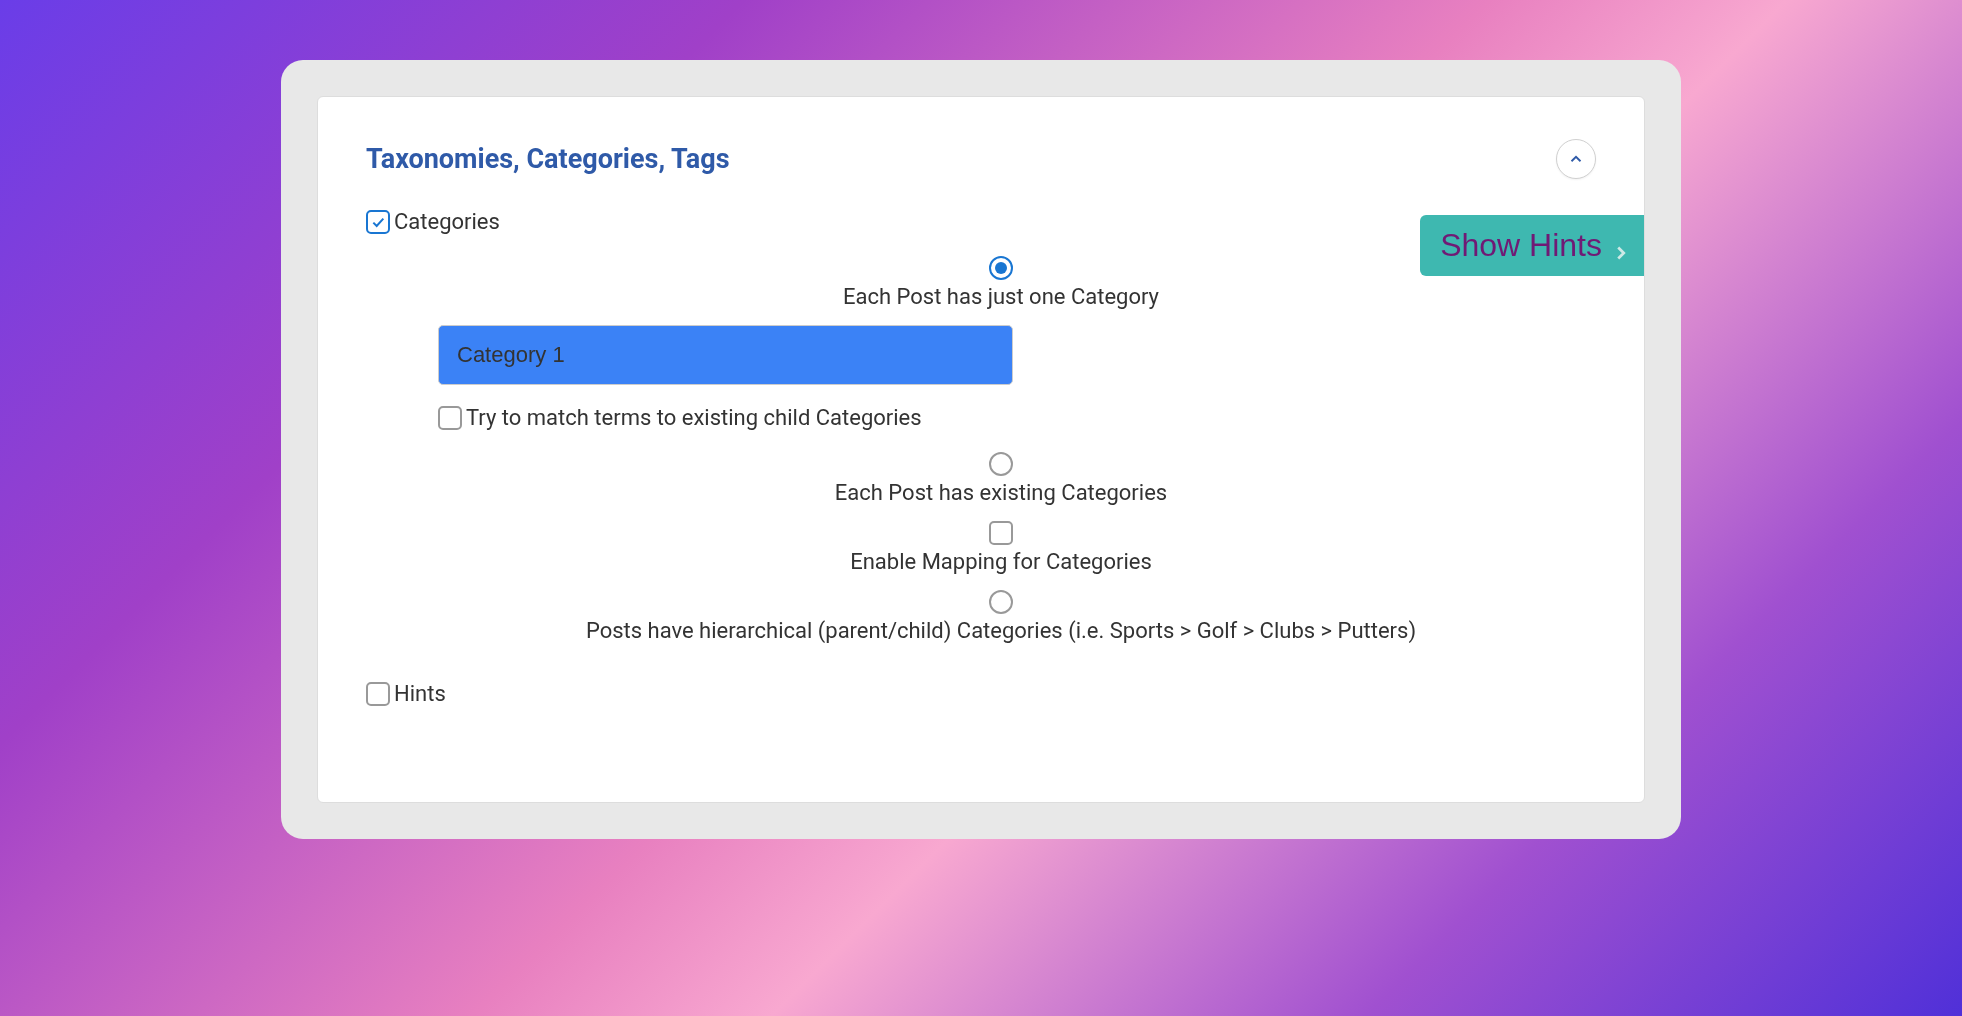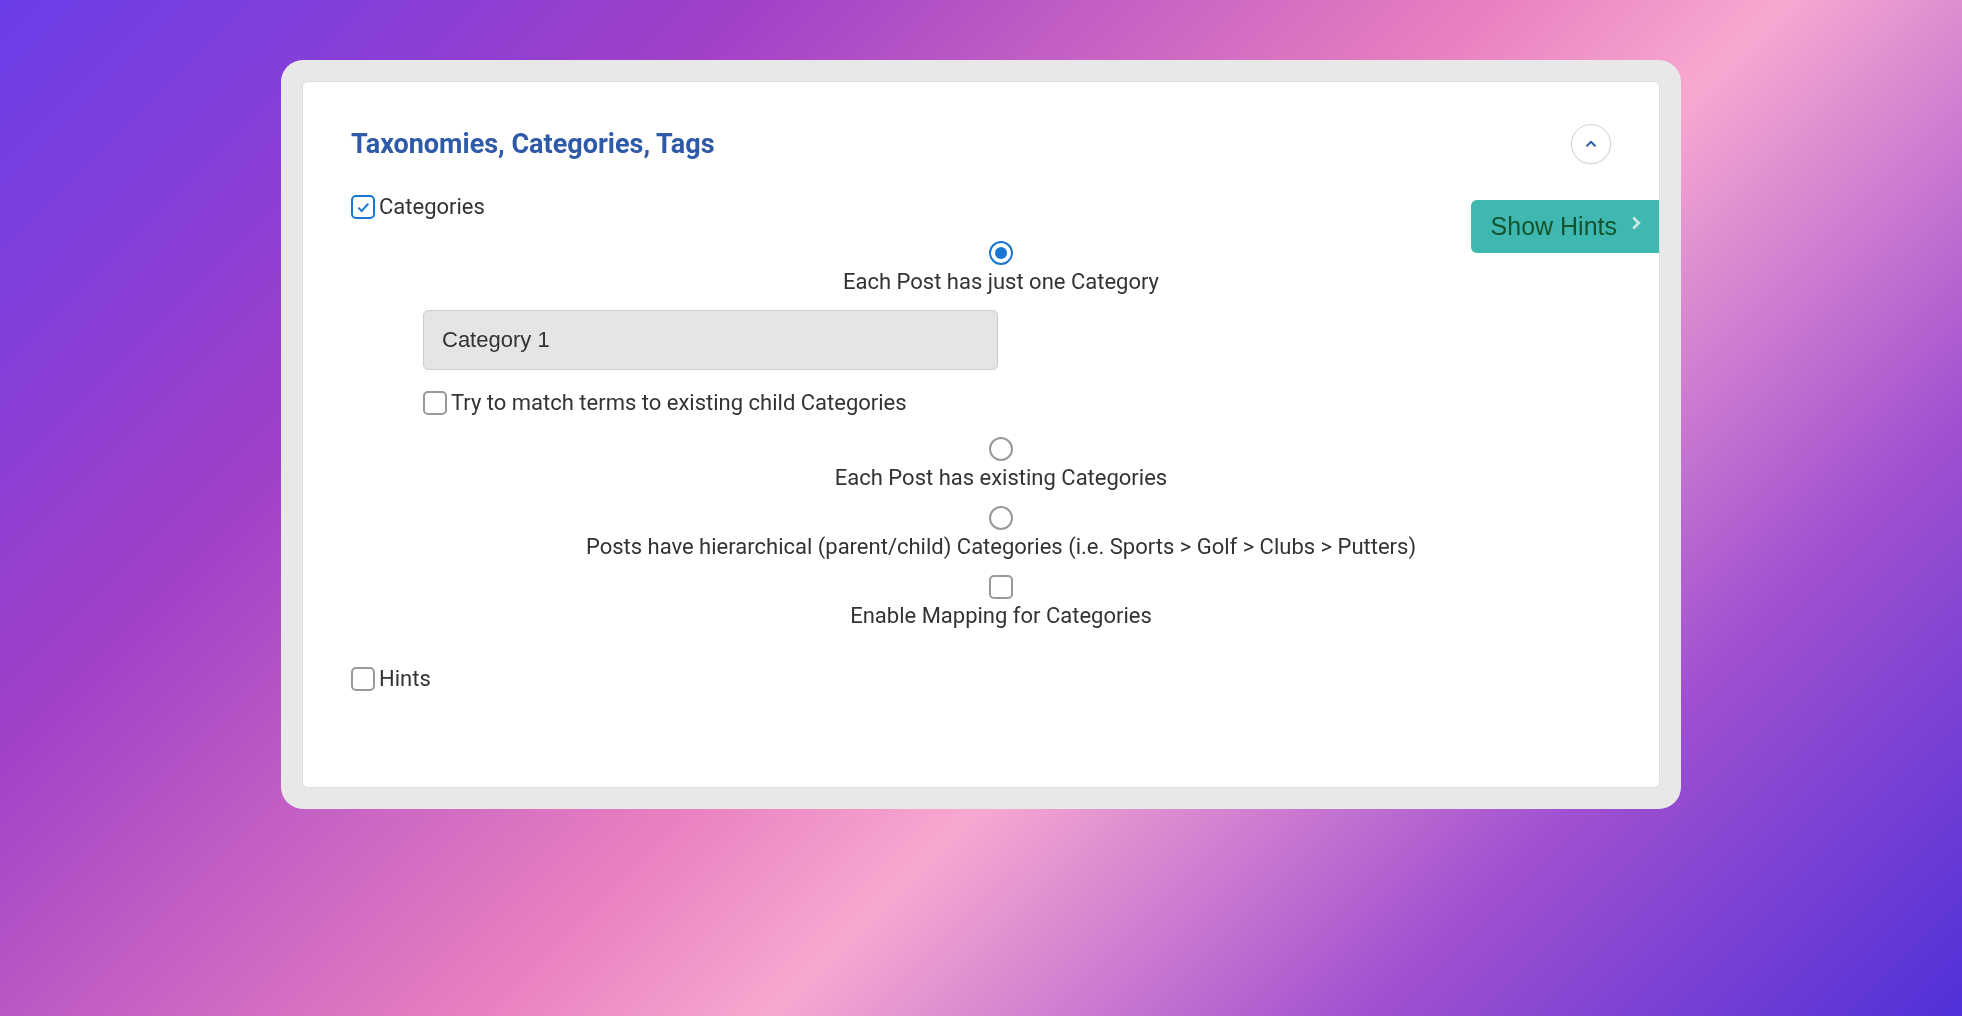--- a/index.html
+++ b/index.html
@@ -14,21 +14,21 @@
       min-height: 100vh;
       padding: 60px 65px;
       display: flex;
       justify-content: center;
       align-items: flex-start;
     }
 
     .outer-container {
       background: #e8e8e8;
       border-radius: 22px;
-      padding: 21px;
+      padding: 36px;
       width: 100%;
       max-width: 1400px;
     }
 
     .panel {
       background: #ffffff;
       border-radius: 6px;
       padding: 42px 48px 80px 48px;
       position: relative;
       border: 1px solid #ddd;
@@ -138,37 +138,37 @@
     .indent-2 {
       margin-left: 72px;
     }
 
     .text-input {
       width: 575px;
       padding: 16px 18px;
       font-size: 22px;
       border: 1px solid #ccc;
       border-radius: 5px;
-      background: #e5e5e5;
+      background: #3b82f6;
       color: #333;
       margin-bottom: 20px;
     }
 
     .show-hints {
       position: absolute;
       right: 0;
       top: 118px;
       background: #3eb8b0;
-      color: #14532d;
+      color: #701a75;
       padding: 12px 12px 12px 20px;
       border-radius: 6px 0 0 6px;
-      font-size: 25px;
+      font-size: 32px;
       font-weight: 500;
       display: flex;
-      align-items: flex-start;
+      align-items: flex-end;
       gap: 8px;
       cursor: pointer;
       border: none;
     }
 
     .show-hints svg {
       width: 22px;
       height: 22px;
       stroke: #cde9e6;
       stroke-width: 3;
@@ -231,27 +231,27 @@
     </div>
 
     <div class="spacer-sm"></div>
 
     <div class="form-row indent-1">
       <div class="radio"></div>
       <span class="label">Each Post has existing Categories</span>
     </div>
 
     <div class="form-row indent-1">
+      <div class="checkbox"></div>
+      <span class="label">Enable Mapping for Categories</span>
+    </div>
+
+    <div class="form-row indent-1">
       <div class="radio"></div>
       <span class="label">Posts have hierarchical (parent/child) Categories (i.e. Sports &gt; Golf &gt; Clubs &gt; Putters)</span>
-    </div>
-
-    <div class="form-row indent-1">
-      <div class="checkbox"></div>
-      <span class="label">Enable Mapping for Categories</span>
     </div>
 
     <div class="spacer-lg"></div>
 
     <div class="form-row">
       <div class="checkbox"></div>
       <span class="label">Hints</span>
     </div>
 
   </div>

